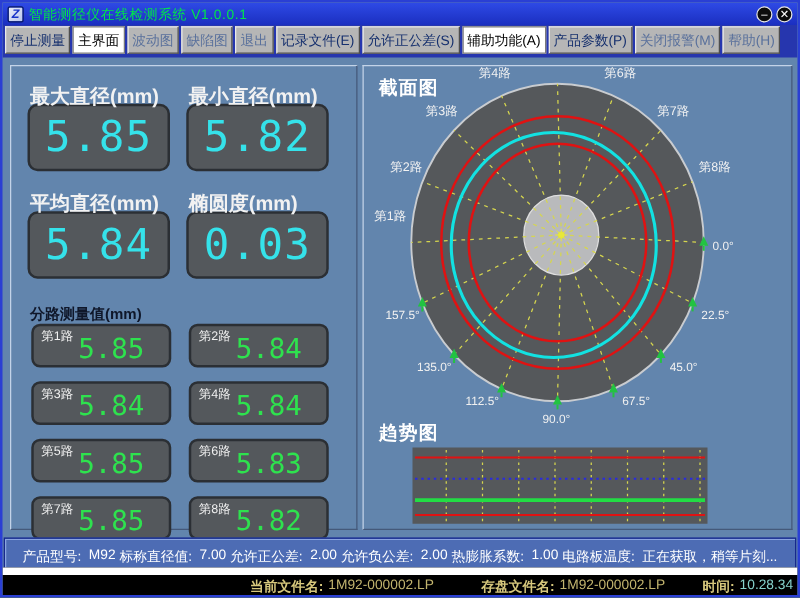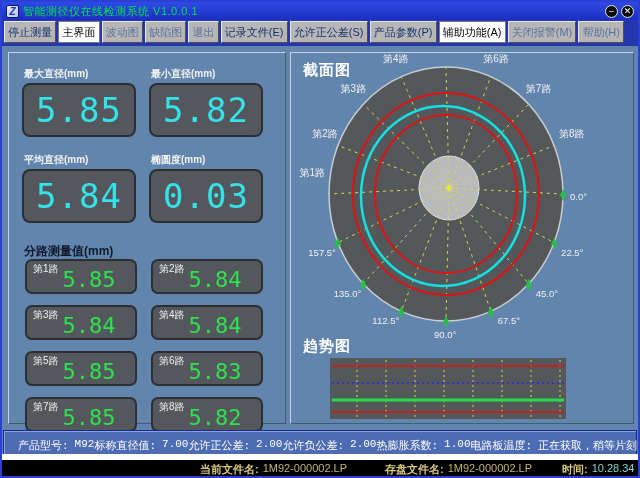--- a/index.html
+++ b/index.html
@@ -43,21 +43,21 @@
   
   .client{position:absolute;left:0;top:44px;right:0;height:384px;}
   .panel{
     position:absolute;box-sizing:border-box;
     border:1px solid;border-color:#c3d3e8 #44597a #44597a #c3d3e8;
   }
   .panel-left{left:6px;top:6px;width:278px;height:372px;}
   .panel-right{left:288px;top:6px;width:344px;height:372px;}
   
   .meas-grid{position:absolute;left:13px;top:14px;display:grid;grid-template-columns:114px 114px;column-gap:13px;row-gap:16px;}
-  .meas-label{color:#f2f2f2;font-size:10px;font-weight:bold;height:14px;margin:0 0 2px 2px;white-space:nowrap;}
+  .meas-label{color:#f2f2f2;font-size:16px;font-weight:bold;height:14px;margin:0 0 2px 2px;white-space:nowrap;}
   .lcd{
     width:114px;height:54px;background:#54585c;border:2px solid #2b2f34;border-radius:8px;
     box-sizing:border-box;display:flex;align-items:center;justify-content:center;
   }
   .lcd-value{
     font-family:"DejaVu Sans Mono",monospace;font-size:34px;color:var(--lcd-digit,#35e2ea);
     letter-spacing:1px;line-height:50px;
   }
   .section-label{position:absolute;left:15px;top:190px;color:#0f172a;font-size:12px;font-weight:bold;}
   .chan-grid{position:absolute;left:16px;top:206px;display:grid;grid-template-columns:112px 112px;column-gap:14px;row-gap:11px;}
@@ -74,21 +74,21 @@
   .rp-title{position:absolute;left:12px;color:#ffffff;font-size:15px;font-weight:bold;letter-spacing:1px;}
   .rp-title.section{top:8px;}
   .rp-title.trend{top:284px;}
   #diagram{position:absolute;left:0;top:0;}
   
   .parambar{
     position:absolute;left:1px;right:1px;top:428px;height:30px;background:#4d6cb4;
     border:1px solid #16288c;box-shadow:inset 1px 1px 0 #8aa4e0;box-sizing:border-box;
     display:flex;align-items:center;justify-content:space-between;padding:0 14px;
   }
-  .param{display:flex;gap:6px;color:#ffffff;font-size:11px;white-space:nowrap;font-family:Liberation Mono, monospace;}
+  .param{display:flex;gap:6px;color:#ffffff;font-size:11px;white-space:nowrap;}
   
   .statusbar{position:absolute;left:0;right:0;bottom:0;height:16px;background:#000;border-top:6px solid #ffffff;}
   .status-item{position:absolute;top:2px;font-size:11px;white-space:nowrap;display:flex;gap:4px;}
   .status-item .s-label{color:#d6c77c;font-weight:bold;}
   .status-item .s-value{color:#c2b46e;}
   .status-item.time .s-value{color:#86d2cc;}
   .st-0{left:198px;} .st-1{left:383px;} .st-2{left:486px;margin-top:28px;} .st-3{left:560px;}
 </style>
 </head>
 <body>
@@ -105,22 +105,22 @@
   </div>
 
   <div class="menubar">
     <div class="mi">停止测量</div>
     <div class="mi active">主界面</div>
     <div class="mi dim">波动图</div>
     <div class="mi dim">缺陷图</div>
     <div class="mi dim">退出</div>
     <div class="mi">记录文件(E)</div>
     <div class="mi">允许正公差(S)</div>
+    <div class="mi active">辅助功能(A)</div>
     <div class="mi">产品参数(P)</div>
-    <div class="mi active">辅助功能(A)</div>
     <div class="mi dim">关闭报警(M)</div>
     <div class="mi dim">帮助(H)</div>
   </div>
 
   <div class="client">
 
     <div class="panel panel-left">
       <div class="meas-grid">
         <div>
           <div class="meas-label">最大直径(mm)</div>

